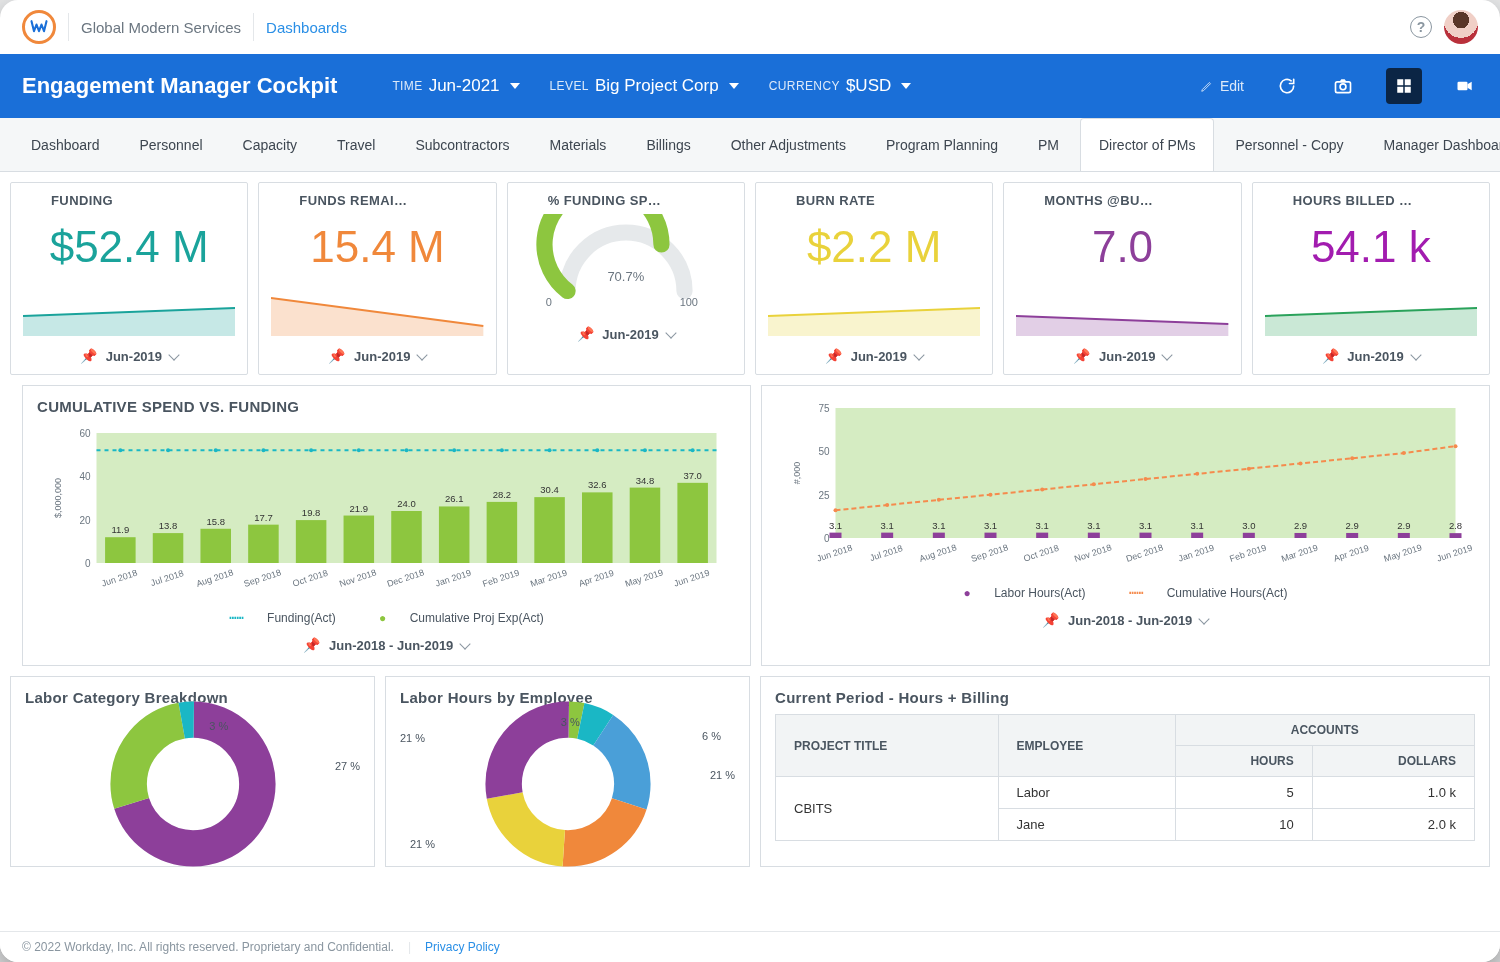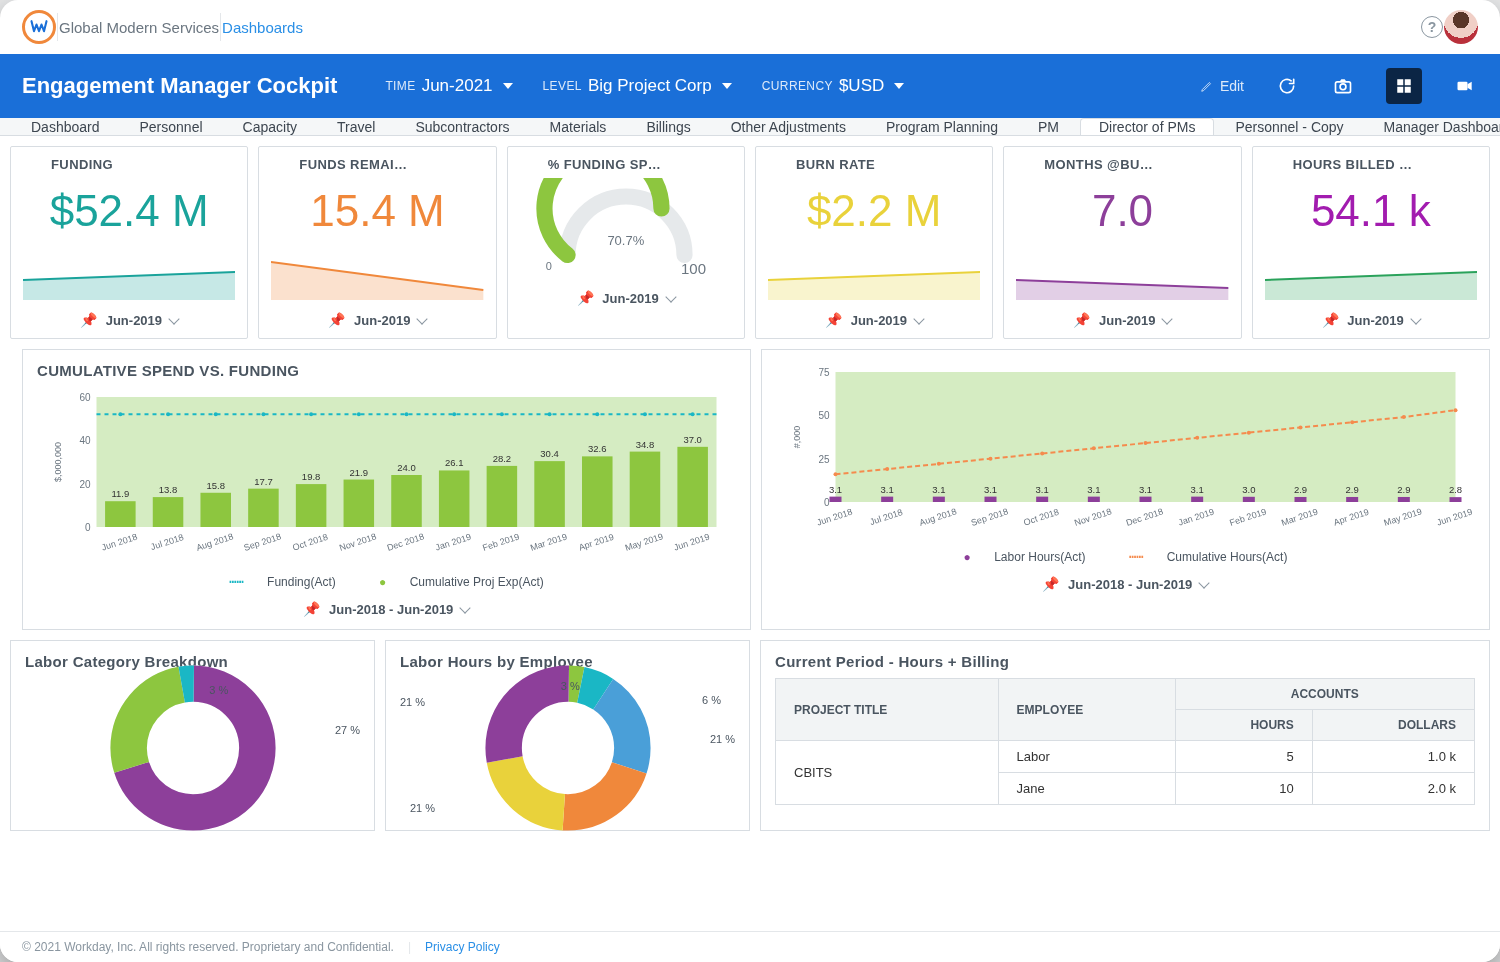--- a/index.html
+++ b/index.html
@@ -18,45 +18,45 @@
     --bar-bg:#d5ecc2;
     --line-orange:#f58b4d;
     --line-purple:#8d3f9a;
   }
   *{box-sizing:border-box;}
   html,body{margin:0;padding:0;font-family:Arial,Helvetica,sans-serif;color:var(--grey-text);background:#ecedee;}
   .frame{width:1500px;height:962px;background:#fff;border-radius:18px;overflow:hidden;box-shadow:0 14px 40px rgba(0,0,0,0.45);margin:0 auto;position:relative;display:flex;flex-direction:column;}
   .content{flex:1;overflow:hidden;position:relative;}
 
   
-  .topbar{display:flex;align-items:center;padding:10px 22px;gap:1px;}
+  .topbar{display:flex;align-items:center;padding:10px 22px;gap:12px;}
   .logo{width:34px;height:34px;border:3px solid #f0883b;border-radius:50%;display:flex;align-items:center;justify-content:center;}
   .logo svg{width:20px;height:20px;}
   .vdiv{width:1px;height:28px;background:var(--grey-light);}
   .company{color:var(--grey-mid);font-size:15px;}
   .crumb-link{color:#2a8fe6;font-size:15px;text-decoration:none;}
   .tb-spacer{flex:1;}
   .help{width:22px;height:22px;border:1.5px solid #8a96a0;border-radius:50%;display:flex;align-items:center;justify-content:center;color:#8a96a0;font-size:14px;font-weight:bold;cursor:pointer;}
   .avatar{width:34px;height:34px;border-radius:50%;background:radial-gradient(circle at 50% 30%, #5a3628 0 28%, #f0cfc6 28% 60%, #b9303b 60% 100%);}
 
   
   .bluebar{background:var(--blue);color:#fff;display:flex;align-items:center;padding:14px 22px;gap:30px;font-size:14px;}
-  .bluebar .title{font-size:22px;font-weight:600;margin-right:18px;}
+  .bluebar .title{font-size:22px;font-weight:600;margin-right:25px;}
   .filter{display:flex;align-items:center;gap:6px;cursor:pointer;}
   .filter .flabel{font-size:12px;opacity:.85;letter-spacing:.4px;}
   .filter .fval{font-size:17px;}
   .tri{display:inline-block;border-left:5px solid transparent;border-right:5px solid transparent;border-top:6px solid #fff;margin-left:4px;}
   .bb-spacer{flex:1;}
   .bb-icon{width:26px;height:26px;display:flex;align-items:center;justify-content:center;cursor:pointer;color:#fff;border-radius:4px;}
   .bb-icon.active{background:var(--blue-dark);width:36px;height:36px;}
   .edit-btn{display:flex;align-items:center;gap:6px;opacity:.85;cursor:pointer;}
 
   
   .tabs{background:#f5f7f8;border-bottom:1px solid var(--grey-border);display:flex;padding:0 12px;gap:2px;overflow:hidden;}
-  .tab{padding:0 18px;font-size:14px;color:#3d4650;border:1px solid transparent;border-bottom:none;cursor:pointer;white-space:nowrap;}
+  .tab{padding:18px 18px;font-size:14px;color:#3d4650;border:1px solid transparent;border-bottom:none;cursor:pointer;white-space:nowrap;}
   .tab.active{background:#fff;border-color:var(--grey-border);border-top-left-radius:4px;border-top-right-radius:4px;}
 
   
   .kpi-row{display:grid;grid-template-columns:repeat(6,1fr);gap:10px;padding:10px 10px 0 10px;}
   .card{background:#fff;border:1px solid var(--grey-border);border-radius:2px;padding:10px 12px;display:flex;flex-direction:column;}
   .card-title{font-size:13px;font-weight:700;letter-spacing:.4px;color:#4a5560;text-transform:uppercase;white-space:nowrap;overflow:hidden;text-overflow:ellipsis;padding-left:28px;}
   .kpi-val{font-size:44px;font-weight:400;text-align:center;margin-top:14px;}
   .spark{width:100%;height:50px;margin-top:14px;}
   .date-sel{display:flex;align-items:center;justify-content:center;gap:8px;margin-top:12px;font-size:13px;color:#4a5560;cursor:pointer;}
   .pin{color:var(--blue);font-size:14px;}
@@ -203,21 +203,21 @@
         </div>
         <div class="card">
           <div class="card-title">% FUNDING SP…</div>
           <div style="text-align:center;margin-top:6px;position:relative;height:100px;">
       <svg width="180" height="100" viewBox="0 0 200 100">
         <path d="M35 80 A65 65 0 0 1 165 80" fill="none" stroke="#e6e9eb" stroke-width="18" stroke-linecap="round"></path>
         <path d="M35 80 A65 65 0 1 1 139.4 28.3" fill="none" stroke="#8dc63f" stroke-width="18" stroke-linecap="round"></path>
       </svg>
       <div style="position:absolute;top:55px;width:100%;font-size:13px;color:#6b7680;">70.7%</div>
       <div style="position:absolute;top:82px;left:26px;font-size:11px;color:#6b7680;">0</div>
-      <div style="position:absolute;top:82px;right:26px;font-size:15px;color:#6b7680;">100</div>
+      <div style="position:absolute;top:82px;right:34px;font-size:11px;color:#6b7680;">100</div>
     </div>
     <div class="date-sel">
       <span class="pin">📌</span>
       <b>Jun-2019</b>
       <span class="chev"></span>
     </div>
         </div>
         <div class="card">
           <div class="card-title">BURN RATE</div>
           <div class="kpi-val" style="color:#e9d23b">$2.2 M</div>
@@ -469,17 +469,17 @@
                 <td class="num">2.0 k</td>
               </tr>
             </tbody>
         </table>
       </div>
     </div>
 
   </div>
 
   <div class="footer">
-    <span>© 2021 Workday, Inc. All rights reserved. Proprietary and Confidential.</span>
+    <span>© 2022 Workday, Inc. All rights reserved. Proprietary and Confidential.</span>
     <span style="color:var(--grey-light)">|</span>
     <a href="#">Privacy Policy</a>
   </div>
 </div>
 
 </body></html>

